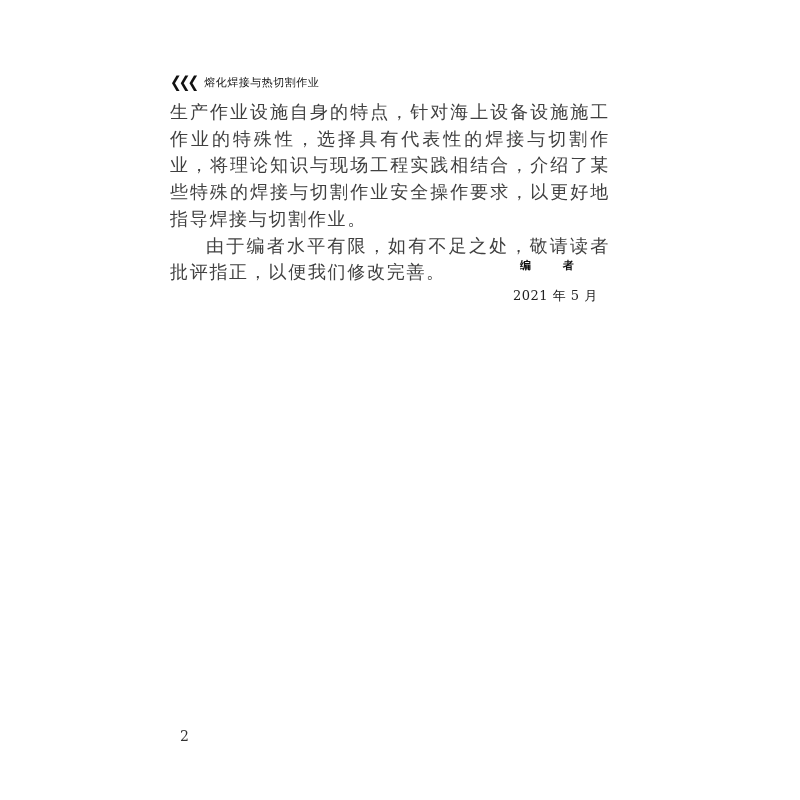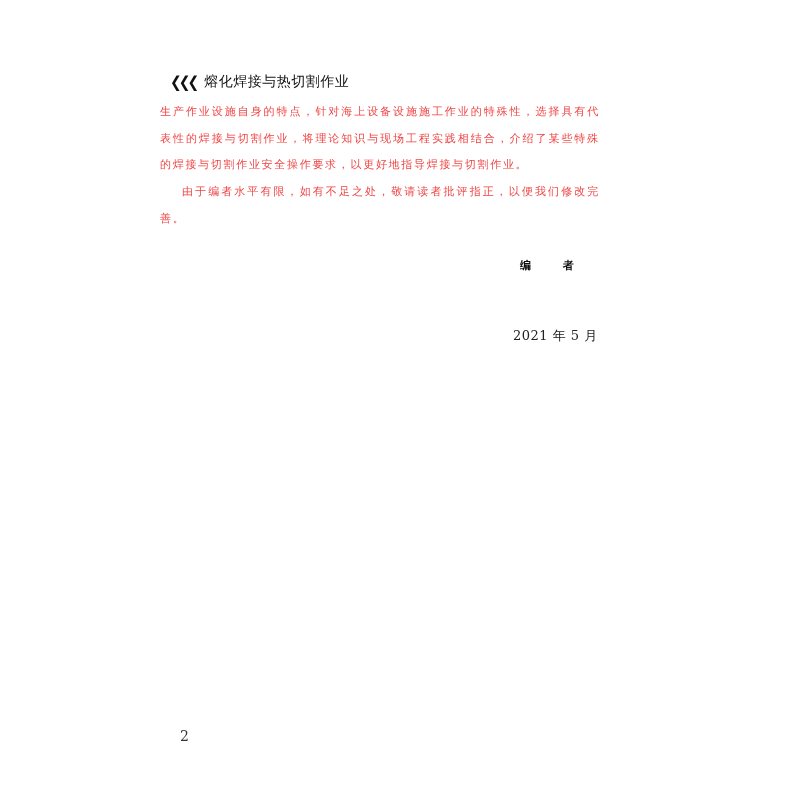--- a/index.html
+++ b/index.html
@@ -34,31 +34,31 @@
       letter-spacing: 0.5px;
     }
     .header-chevrons {
       font-weight: bold;
       font-size: 14px;
       letter-spacing: -3px;
       margin-right: 8px;
       transform: scaleY(1.1);
     }
     .header-title {
-      font-size: 14px;
+      font-size: 11px;
     }
     .body-text {
       position: absolute;
-      left: 160px;
+      left: 170px;
       top: 99px;
       width: 440px;
-      font-size: 11px;
+      font-size: 18px;
       line-height: 26.7px;
       letter-spacing: 1.7px;
-      color: #ef4444;
+      color: #404040;
       text-align: justify;
     }
     .para {
       margin: 0;
     }
     .para.indent {
       text-indent: 2em;
     }
     .signature {
       position: absolute;
@@ -69,21 +69,20 @@
       letter-spacing: 14px;
       color: #111111;
     }
     .date {
       position: absolute;
       left: 513px;
       top: 287px;
       font-size: 13px;
       color: #222222;
       letter-spacing: 0.5px;
-      margin-top: 40px;
     }
     .page-number {
       position: absolute;
       left: 180px;
       top: 728px;
       font-size: 14px;
       color: #333333;
     }
   </style>
 </head>

